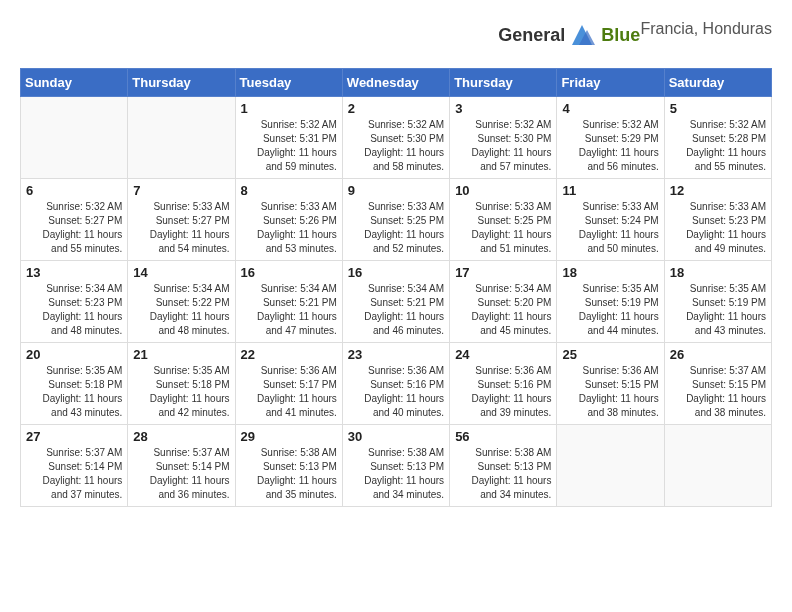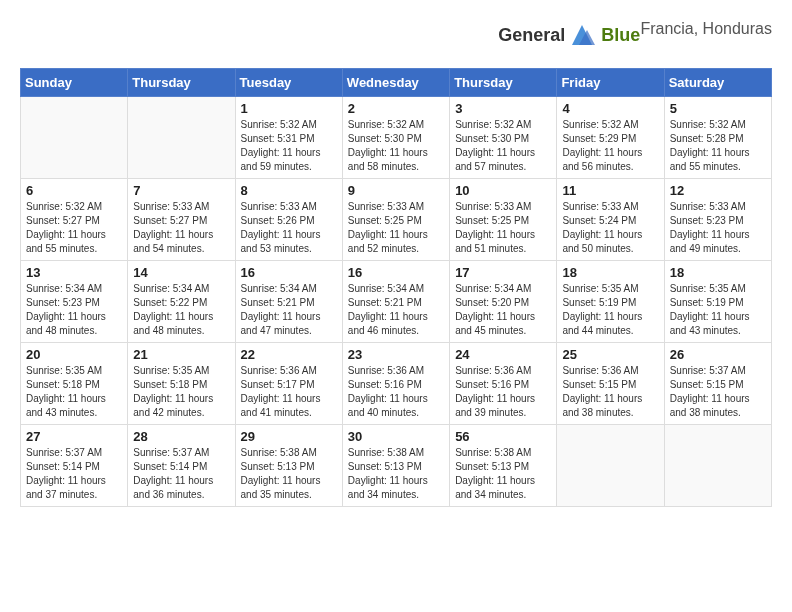--- a/index.html
+++ b/index.html
@@ -78,20 +78,21 @@
       font-size: 13px;
       font-weight: bold;
       color: #222;
       display: block;
       margin-bottom: 2px;
     }
     .day-detail {
       font-size: 10px;
       color: #333;
       line-height: 1.4;
+      text-align: right;
     }
     tr.week-row td {
       height: 80px;
     }
   </style>
 </head>
 <body>
 
 <div class="header">
   <div class="logo">

